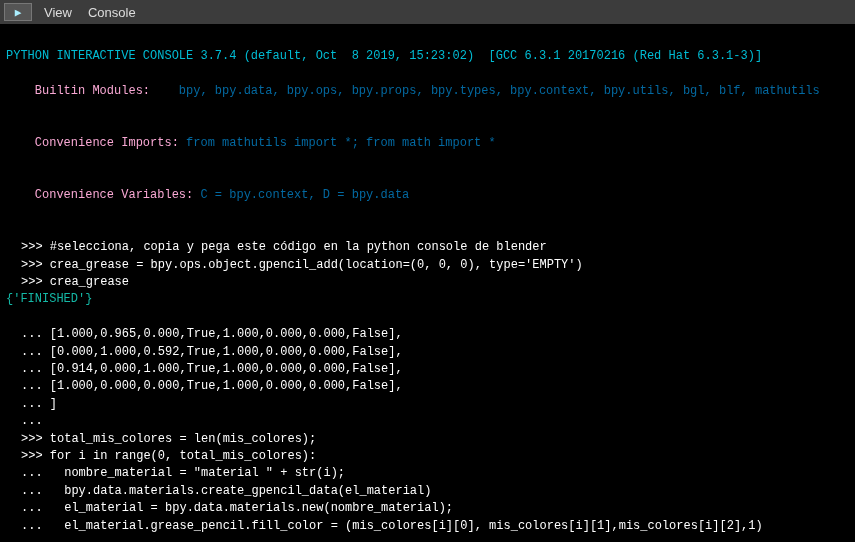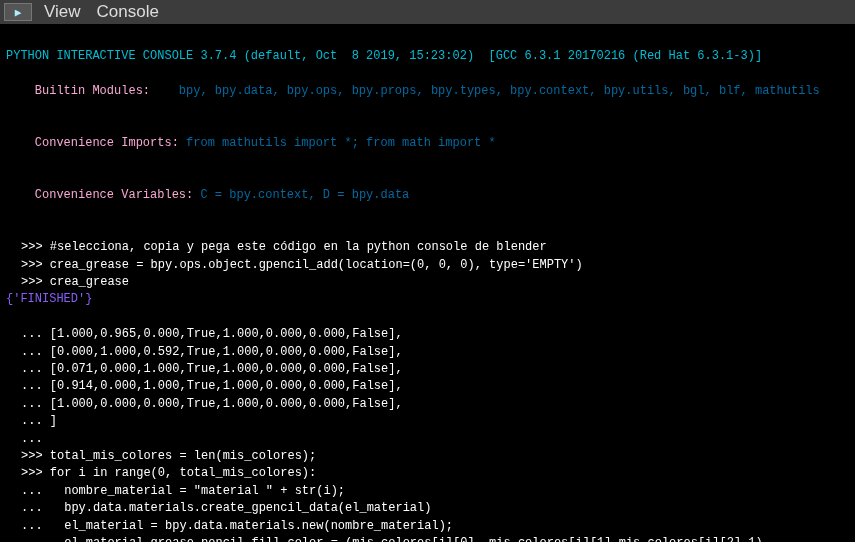--- a/index.html
+++ b/index.html
@@ -23,42 +23,42 @@
       display: flex;
       align-items: center;
       justify-content: center;
       width: 28px;
       height: 18px;
       background: #555;
       border: 1px solid #777;
     }
     #menubar .menu-item {
       color: #ddd;
-      font-size: 17px;
+      font-size: 13px;
       font-family: sans-serif;
       cursor: pointer;
       padding: 0 4px;
     }
     #console-area {
       padding: 24px 6px;
       background: #000;
       color: #fff;
       height: calc(542px - 24px);
       overflow-y: auto;
       line-height: 1.45;
     }
     .line {
       white-space: pre;
       display: block;
     }
     .code-line { color: #ffffff; margin-left: 15px; }
     .header-line { color: #00bcd4; }
     .builtin-label { color: #f9a8d4; }
     .builtin-val { color: #0369a1; }
-    .finished { color: #8b5cf6; }
+    .finished { color: #14b8a6; }
   </style>
 </head>
 <body>
 
 <div id="menubar">
   <div class="icon-box">
     <span style="color:#aef;font-size:11px;">▶</span>
   </div>
   <span class="menu-item">View</span>
   <span class="menu-item">Console</span>
@@ -76,21 +76,20 @@
     <span class="builtin-label">Convenience Variables:</span><span class="builtin-val"> C = bpy.context, D = bpy.data</span>
   </span>
   <span class="line">&nbsp;</span>
   <span class="line code-line">&gt;&gt;&gt; #selecciona, copia y pega este código en la python console de blender</span>
   <span class="line code-line">&gt;&gt;&gt; crea_grease = bpy.ops.object.gpencil_add(location=(0, 0, 0), type='EMPTY')</span>
   <span class="line code-line">&gt;&gt;&gt; crea_grease</span>
   <span class="line finished">{'FINISHED'}</span>
   <span class="line">&nbsp;</span>
   <span class="line code-line">... [1.000,0.965,0.000,True,1.000,0.000,0.000,False],</span>
   <span class="line code-line">... [0.000,1.000,0.592,True,1.000,0.000,0.000,False],</span>
-  <span class="line code-line">... [0.071,0.000,1.000,True,1.000,0.000,0.000,False],</span>
   <span class="line code-line">... [0.914,0.000,1.000,True,1.000,0.000,0.000,False],</span>
   <span class="line code-line">... [1.000,0.000,0.000,True,1.000,0.000,0.000,False],</span>
   <span class="line code-line">... ]</span>
   <span class="line code-line">...</span>
   <span class="line code-line">&gt;&gt;&gt; total_mis_colores = len(mis_colores);</span>
   <span class="line code-line">&gt;&gt;&gt; for i in range(0, total_mis_colores):</span>
   <span class="line code-line">...   nombre_material = "material " + str(i);</span>
   <span class="line code-line">...   bpy.data.materials.create_gpencil_data(el_material)</span>
   <span class="line code-line">...   el_material = bpy.data.materials.new(nombre_material);</span>
   <span class="line code-line">...   el_material.grease_pencil.fill_color = (mis_colores[i][0], mis_colores[i][1],mis_colores[i][2],1)</span>

